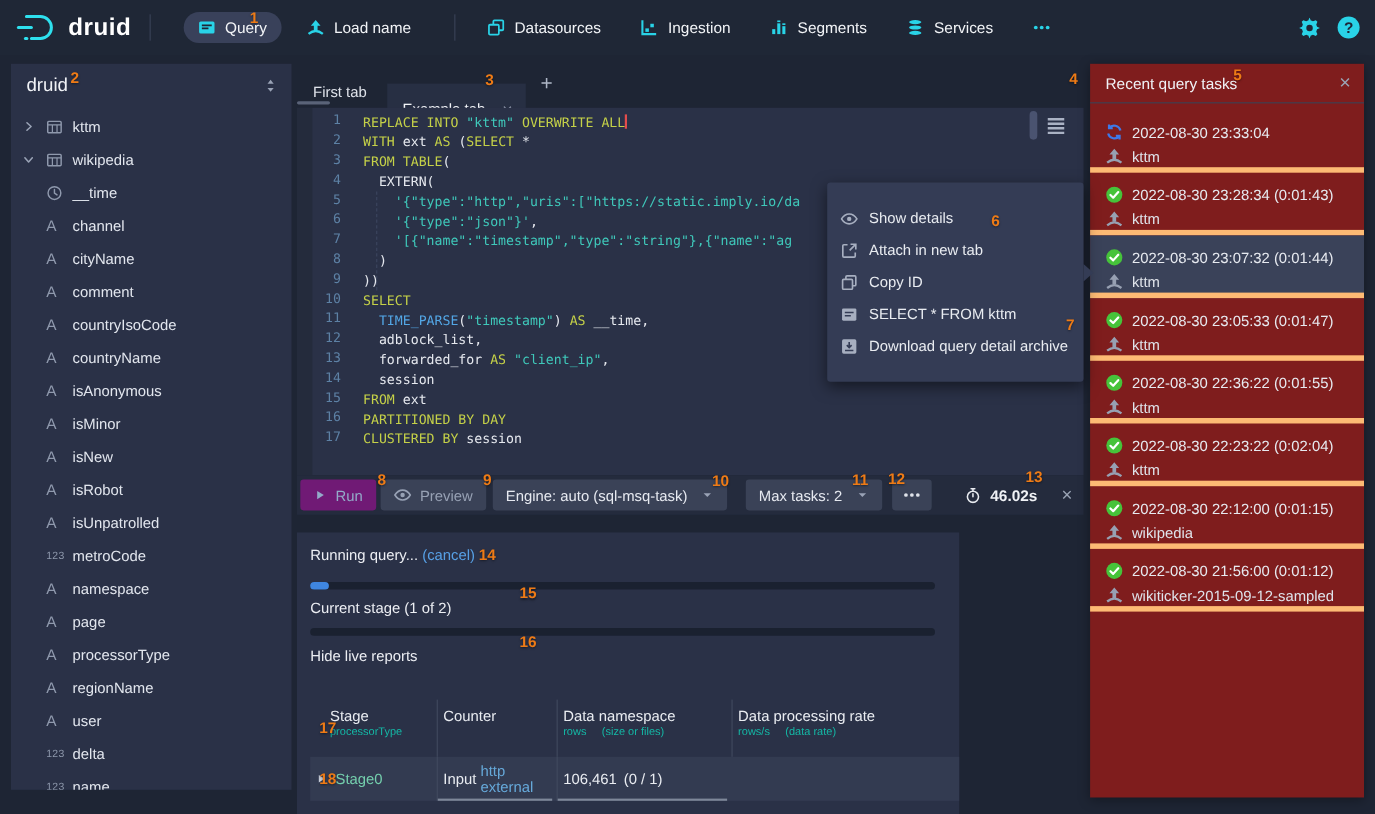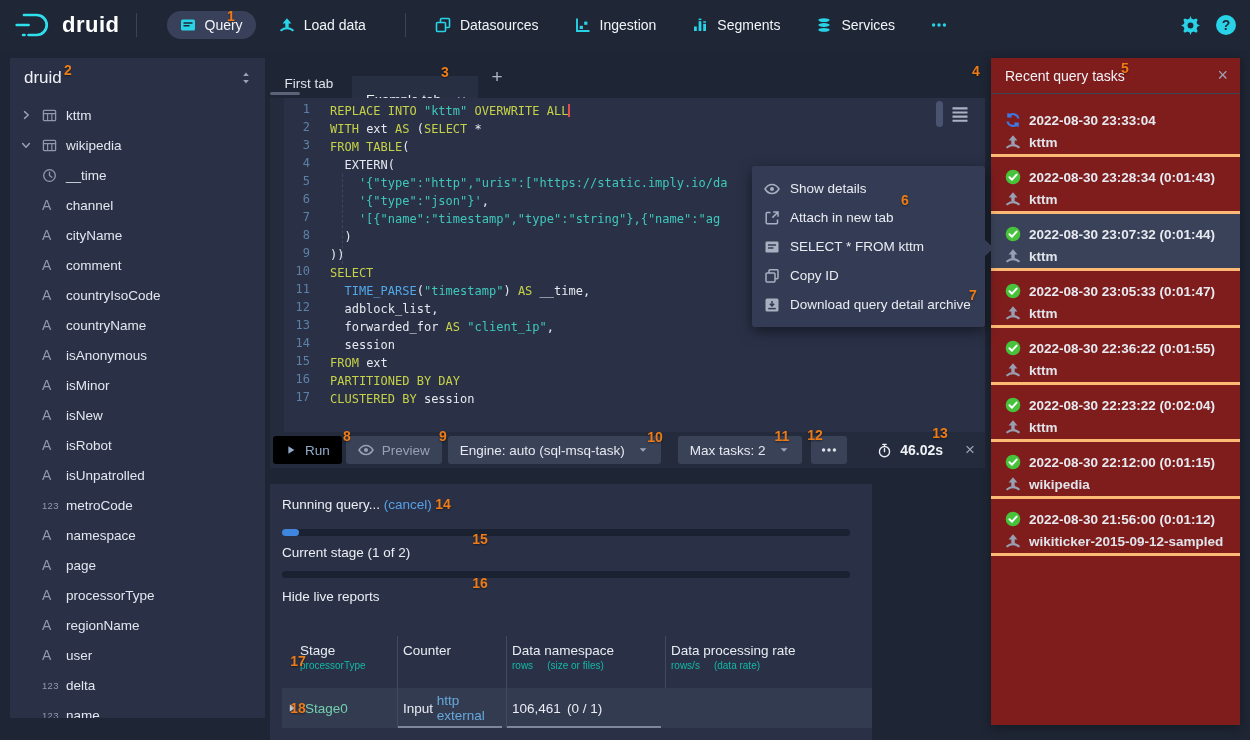--- a/index.html
+++ b/index.html
@@ -67,21 +67,21 @@
   #cursor { display:inline-block; width:2px; height:13px; background:#e34c4c; vertical-align:-2px; }
   #indent-guide { position:absolute; left:72px; top:76px; height:90px; border-left:1px dashed #3c4660; }
   #ed-scroll-pill { position:absolute; left:666px; top:3px; width:7px; height:26px; background:#4a5370; border-radius:4px; }
   #ed-menu-btn { position:absolute; left:680px; top:6px; width:20px; height:20px; color:#aab2c4; cursor:pointer; }
 
   
   #runbar { position:absolute; left:270px; top:432px; width:715px; height:36px; background:#242b3d;
     display:flex; align-items:center; }
   .rb-btn { height:28px; border-radius:3px; display:flex; align-items:center; gap:8px; padding:0 12px;
     font-size:13.5px; cursor:pointer; }
-  #run-btn { margin-left:3px; background:#000000; color:#93abc9; }
+  #run-btn { margin-left:3px; background:#701a75; color:#93abc9; }
   #run-btn .icn { color:#93abc9; width:12px; height:12px; }
   #preview-btn { margin-left:4px; background:#3a4257; color:#97a1b4; }
   #preview-btn .icn { color:#97a1b4; }
   #engine-btn { margin-left:6px; background:#3a4257; color:#e6e9f0; }
   #maxtasks-btn { margin-left:17px; background:#3a4257; color:#e6e9f0; }
   .dd-caret { color:#9aa3b6; width:12px; height:12px; margin-left:4px; }
   #more-btn { margin-left:9px; background:#3a4257; color:#dfe3ea; width:36px; justify-content:center; padding:0; }
   #timer { margin-left:auto; display:flex; align-items:center; gap:8px; color:#f0f2f6; font-size:14px; font-weight:600; }
   #timer .icn { color:#e8ebf0; width:15px; height:15px; }
   #runbar-close { margin:0 10px 0 22px; color:#9aa4b5; font-size:17px; cursor:pointer; }
@@ -111,31 +111,31 @@
   .val-rows { display:inline-block; width:55px; }
   .u-line { position:absolute; left:0; right:4px; bottom:0; height:2px; background:#7e8799; }
 
   
   #tasks { position:absolute; left:991px; top:58px; width:249px; height:667px; background:#7f1d1d;
     box-shadow:0 2px 10px rgba(0,0,0,.35); }
   #tasks-header { height:36px; display:flex; align-items:center; padding:0 12px 0 14px;
     border-bottom:1px solid #3b4356; }
   #tasks-title { font-size:14px; color:#f0f2f6; }
   #tasks-close { margin-left:auto; color:#9aa3b4; font-size:18px; cursor:pointer; }
-  .task { height:57px; padding:9px 0 0 14px; border-bottom:3px solid #fdba74; cursor:pointer;font-weight:bold; }
+  .task { height:57px; padding:9px 0 0 14px; border-bottom:5px solid #fdba74; cursor:pointer; }
   .task.first { height:63px; padding-top:15px; }
   .task.highlight { background:#3a4259; }
   .task-row { display:flex; align-items:center; gap:8px; height:22px; }
   .task-time { font-size:13.5px; color:#e7eaf0; }
   .task-ds { font-size:13.5px; color:#dfe3ea; }
   .st-running { color:#3e79e8; } .st-success { color:#46c33a; } .ds-icon { color:#97a0b2; }
 
   
   #menu { position:absolute; left:752px; top:166px; width:233px; background:#343c55; border-radius:3px;
-    padding:8px 0; box-shadow:0 4px 14px rgba(0,0,0,.5); z-index:50; }
+    padding:18px 0; box-shadow:0 4px 14px rgba(0,0,0,.5); z-index:50; }
   .menu-item { height:29px; display:flex; align-items:center; gap:10px; padding:0 10px 0 12px;
     font-size:13.5px; color:#e9ecf1; cursor:pointer; }
   .menu-item .icn { color:#a7afc0; }
   #menu::after { content:''; position:absolute; right:-9px; top:74px; width:0; height:0;
     border-left:9px solid #343c55; border-top:8px solid transparent; border-bottom:8px solid transparent; }
 
   
   .anno { position:absolute; transform:translate(-50%,-50%); color:#ee7b16; font-weight:bold;
     font-size:14px; z-index:100; text-shadow:0 1px 2px rgba(0,0,0,.45); }
 </style>
@@ -162,21 +162,21 @@
         </span>
         <span>Query</span>
       </div>
       <div class="nav-item">
         <span class="icn">
           <svg viewBox="0 0 16 16">
             <path d="M8 1.2 12.4 6.4 9.7 6.4 9.7 10.6 6.3 10.6 6.3 6.4 3.6 6.4Z" fill="currentColor"></path>
             <path d="M1.5 13.8 Q8 8.6 14.5 13.8" fill="none" stroke="currentColor" stroke-width="2.1"></path>
           </svg>
         </span>
-        <span>Load data</span>
+        <span>Load name</span>
       </div>
       <span class="nav-divider"></span>
       <div class="nav-item">
         <span class="icn">
           <svg viewBox="0 0 16 16">
             <rect x="5.5" y="1.5" width="9" height="9" rx="1" fill="none" stroke="currentColor" stroke-width="1.6"></rect>
             <rect x="1.5" y="5.5" width="9" height="9" rx="1" fill="#1f2736" stroke="currentColor" stroke-width="1.6"></rect>
           </svg>
         </span>
         <span>Datasources</span>
@@ -714,34 +714,34 @@
         <svg viewBox="0 0 16 16">
           <path d="M6.5 2.5H3.2a1 1 0 0 0-1 1v9.3a1 1 0 0 0 1 1h9.3a1 1 0 0 0 1-1V9.5" fill="none" stroke="currentColor" stroke-width="1.5"></path>
           <path d="M9.2 2h4.8v4.8M13.8 2.2 8.4 7.6" fill="none" stroke="currentColor" stroke-width="1.5"></path>
         </svg>
       </span>
       <span>Attach in new tab</span>
     </div>
     <div class="menu-item">
       <span class="icn">
         <svg viewBox="0 0 16 16">
+          <rect x="5" y="1.8" width="9" height="9" rx="1" fill="none" stroke="currentColor" stroke-width="1.5"></rect>
+          <rect x="2" y="5" width="9" height="9" rx="1" fill="#343c55" stroke="currentColor" stroke-width="1.5"></rect>
+        </svg>
+      </span>
+      <span>Copy ID</span>
+    </div>
+    <div class="menu-item">
+      <span class="icn">
+        <svg viewBox="0 0 16 16">
           <rect x="1.5" y="2.5" width="13" height="11" rx="1.2" fill="currentColor"></rect>
           <path d="M4 6h8M4 9h5.5" stroke="#343c55" stroke-width="1.4"></path>
         </svg>
       </span>
       <span>SELECT * FROM kttm</span>
-    </div>
-    <div class="menu-item">
-      <span class="icn">
-        <svg viewBox="0 0 16 16">
-          <rect x="5" y="1.8" width="9" height="9" rx="1" fill="none" stroke="currentColor" stroke-width="1.5"></rect>
-          <rect x="2" y="5" width="9" height="9" rx="1" fill="#343c55" stroke="currentColor" stroke-width="1.5"></rect>
-        </svg>
-      </span>
-      <span>Copy ID</span>
     </div>
     <div class="menu-item">
       <span class="icn">
         <svg viewBox="0 0 16 16">
           <rect x="1.5" y="1.5" width="13" height="13" rx="1.5" fill="currentColor"></rect>
           <path d="M8 4v4.6M5.8 6.8 8 9l2.2-2.2" stroke="#343c55" stroke-width="1.5" fill="none"></path>
           <path d="M4.2 11.6h7.6" stroke="#343c55" stroke-width="1.5"></path>
         </svg>
       </span>
       <span>Download query detail archive</span>

